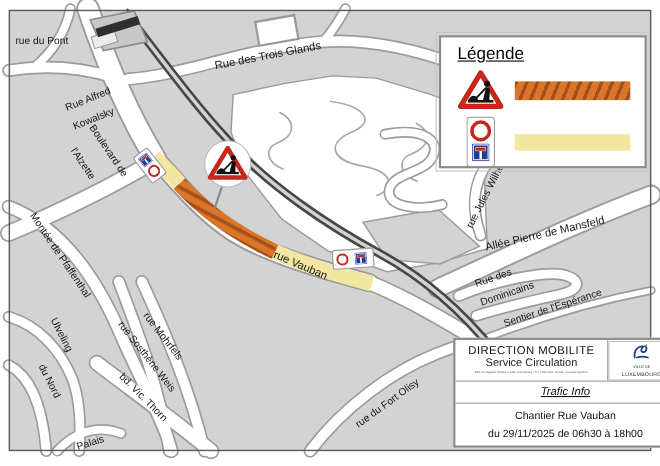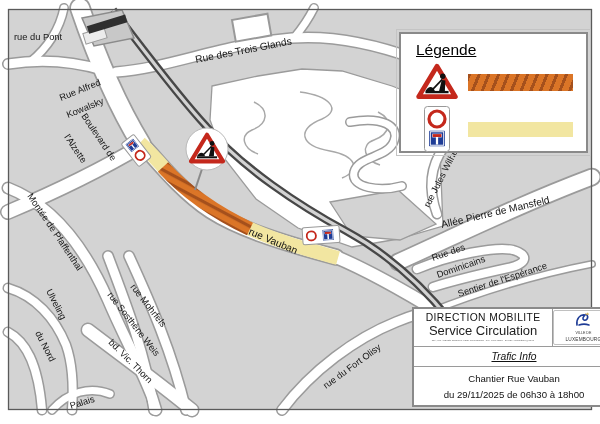--- a/index.html
+++ b/index.html
@@ -20,21 +20,21 @@
   .bar-orange{height:17px;background:repeating-linear-gradient(112deg,#a5501c 0 3px,#db7527 3px 9px);}
   .bar-yellow{height:15px;background:#f2e6a1;}
 
   
   .infobox{position:absolute;left:412px;top:307px;width:204px;height:100px;background:#fff;
            border:2px solid #8a8a8a;box-sizing:border-box;display:flex;flex-direction:column;}
   .ib-head{display:flex;height:37px;}
   .ib-left{flex:1;display:flex;flex-direction:column;align-items:center;justify-content:center;
            padding-top:2px;min-width:0;}
   .ib-title{font-size:10.3px;letter-spacing:.4px;color:#111;}
-  .ib-sub{font-size:13px;margin-top:0;color:#222;}
+  .ib-sub{font-size:10px;margin-top:0;color:#222;}
   .ib-addr{font-size:6px;color:#555;white-space:nowrap;transform:scale(0.42);transform-origin:50% 0;margin-top:1px;}
   .ib-logo{flex:0 0 54px;border-left:1px solid #9a9a9a;display:flex;align-items:center;justify-content:center;}
   .logo-box{border:1px solid #c0c0c0;border-radius:2px;padding:1px 3px;text-align:center;line-height:1;}
   .logo-t1{font-size:6px;transform:scale(0.6);transform-origin:50% 50%;color:#333;}
   .logo-t2{font-size:7px;transform:scale(0.68);transform-origin:50% 50%;letter-spacing:.3px;color:#333;}
   .ib-trafic{border-top:1px solid #9a9a9a;height:19px;display:flex;align-items:center;justify-content:center;
              font-style:italic;font-size:10.3px;color:#111;text-decoration:underline;}
   .ib-body{border-top:1px solid #9a9a9a;flex:1;display:flex;flex-direction:column;align-items:center;
            justify-content:center;gap:5px;font-size:9.6px;color:#111;}
 </style>

